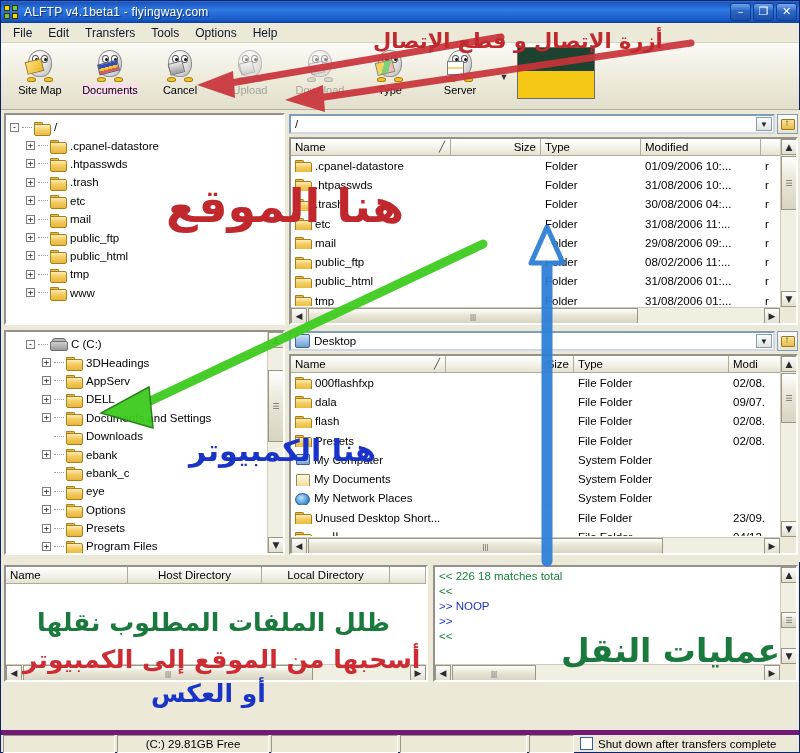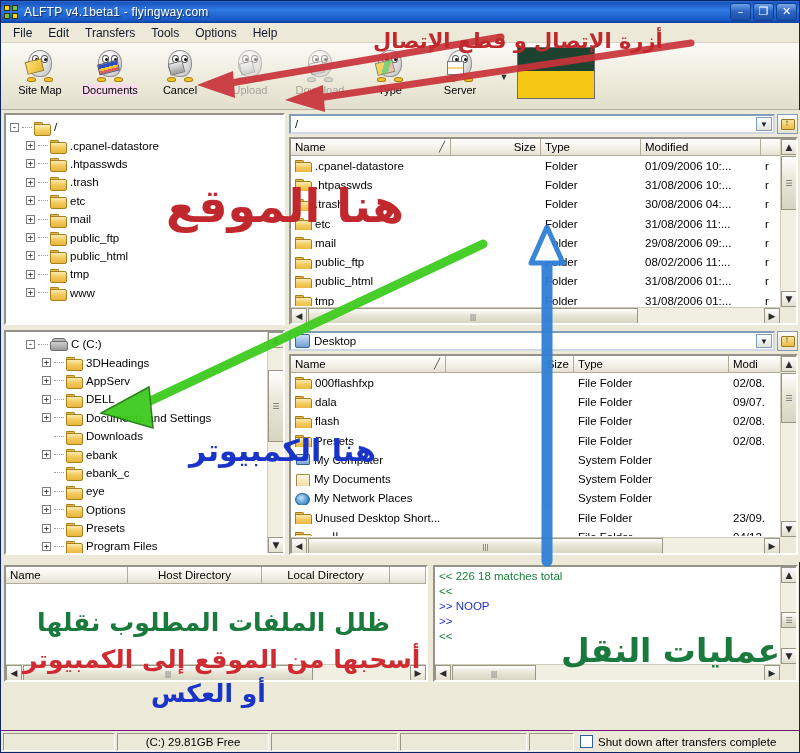--- a/index.html
+++ b/index.html
@@ -259,21 +259,21 @@
     overflow: hidden;
   }
   .logline { font-size: 11.5px; font-family: "Liberation Sans", sans-serif; padding-left: 4px; line-height: 15px; white-space: nowrap;}
   .log-in { color: #18833a; }
   .log-out { color: #2233cc; }
 
   
   .statusbar {
     position: absolute; left: 0; right: 0; bottom: 0; height: 22px;
     background: #ece9d8; display: flex; align-items: center;
-    border-top: 1px solid #701a75; padding: 0 2px;
+    border-top: 5px solid #701a75; padding: 0 2px;
   }
   .sb-cell {
     height: 18px; border: 1px solid; border-color:#9a9684 #ffffff #ffffff #9a9684;
     font-size: 11.5px; display: flex; align-items: center; justify-content: center;
     margin-right: 2px; overflow: hidden; white-space: nowrap;
   }
   .chk {
     width: 13px; height: 13px; border: 1px solid #2f5f9e; background: #fff;
     margin: 0 5px 0 4px; flex: none;
   }

